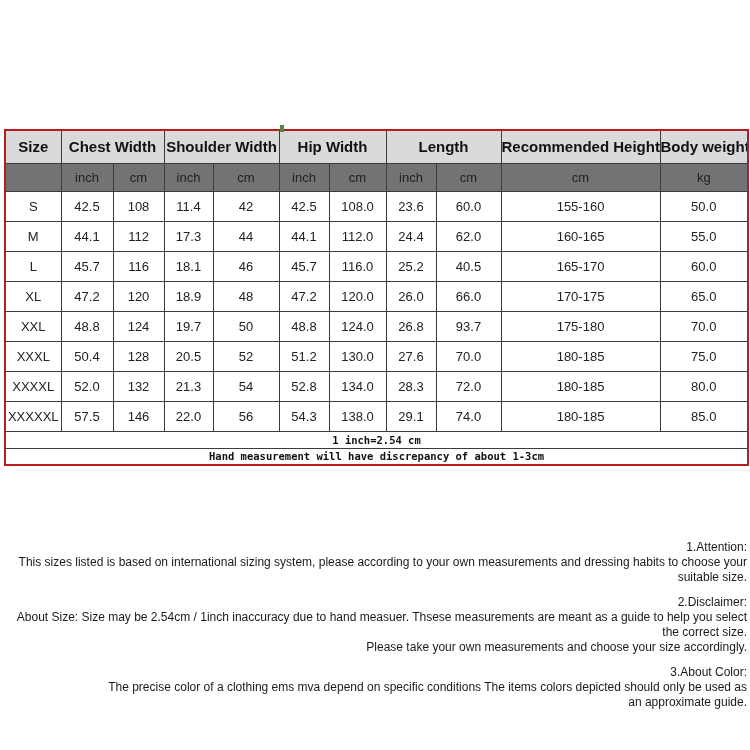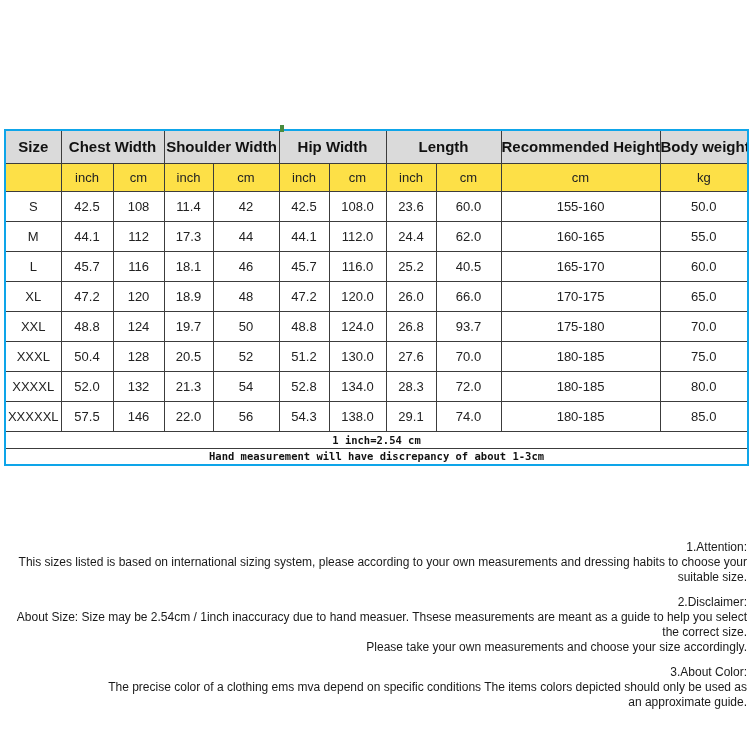--- a/index.html
+++ b/index.html
@@ -7,40 +7,40 @@
   body { font-family: "Liberation Sans", sans-serif; color: #1a1a1a; position: relative; }
 
   .page { position: absolute; left: 0; top: 0; width: 750px; height: 750px; background: #fff; }
 
   
   .chart-wrap { position: absolute; left: 4px; top: 129px; width: 743px; }
   table.size-chart {
     border-collapse: collapse;
     table-layout: fixed;
     width: 743px;
-    border: 2px solid #0ea5e9;
+    border: 2px solid #b91c1c;
     padding-left: 48px;
   }
   table.size-chart th, table.size-chart td {
     border: 1px solid #3c3c3c;
     text-align: center;
     vertical-align: middle;
     overflow: hidden;
     white-space: nowrap;
   }
   tr.hdr-groups th {
     height: 33px;
     background: #dadada;
     font-size: 15px;
     font-weight: bold;
     color: #111;
   }
   tr.hdr-units th {
     height: 28px;
-    background: #fde047;
+    background: #737373;
     font-size: 13px;
     font-weight: normal;
     color: #222;
   }
   tr.data-row td {
     height: 30px;
     background: #ffffff;
     font-size: 13px;
     color: #222;
   }

